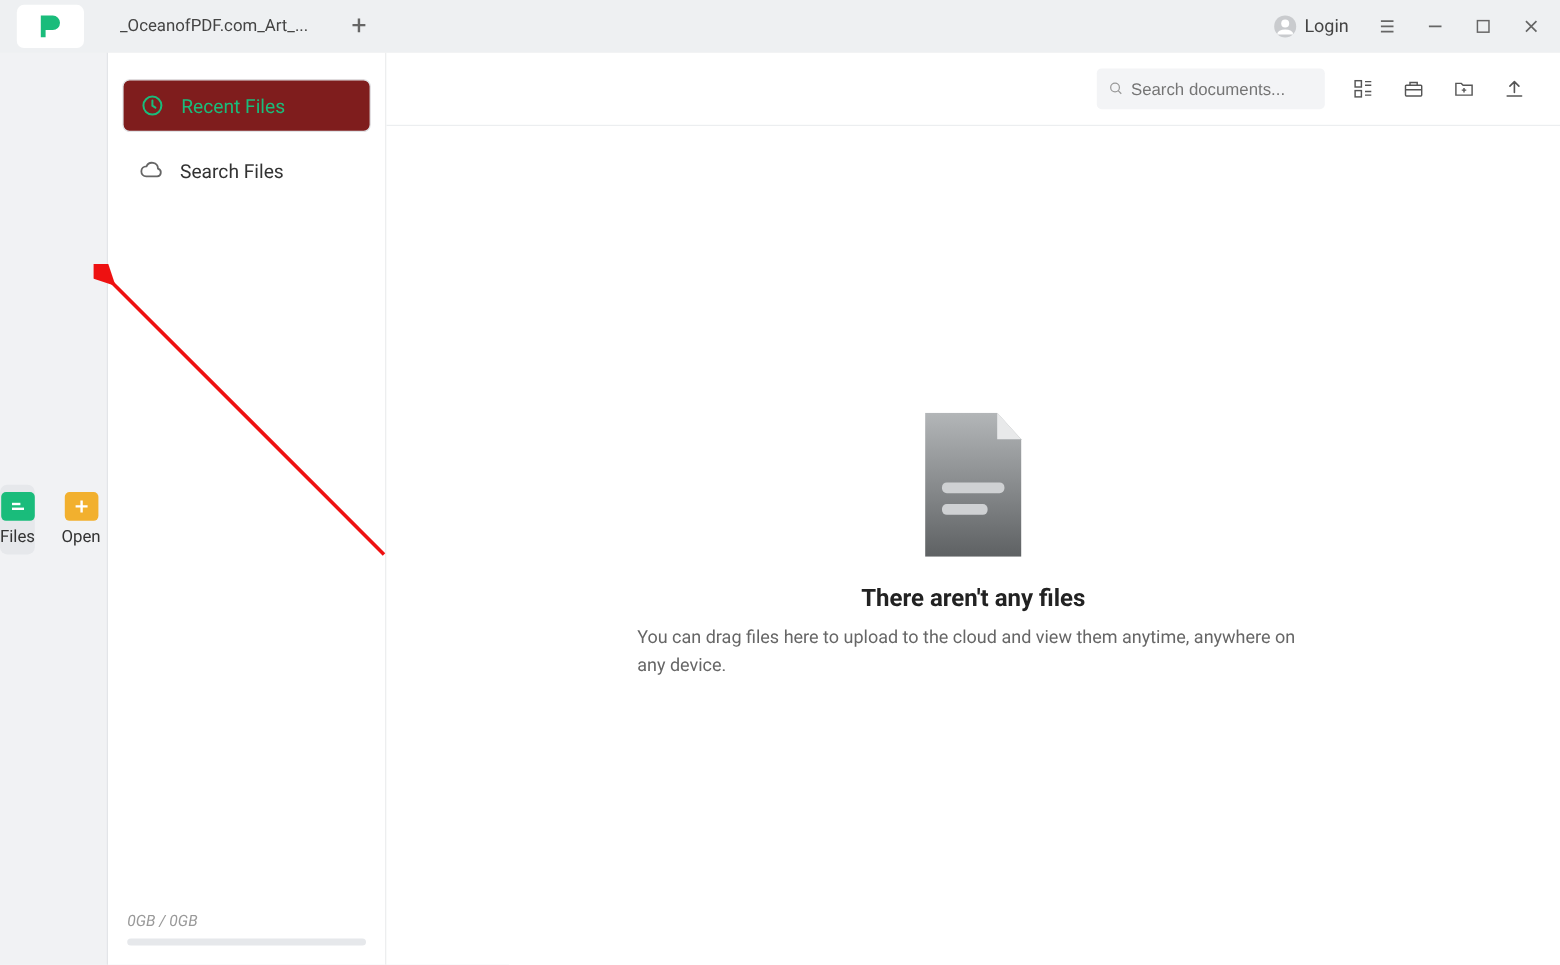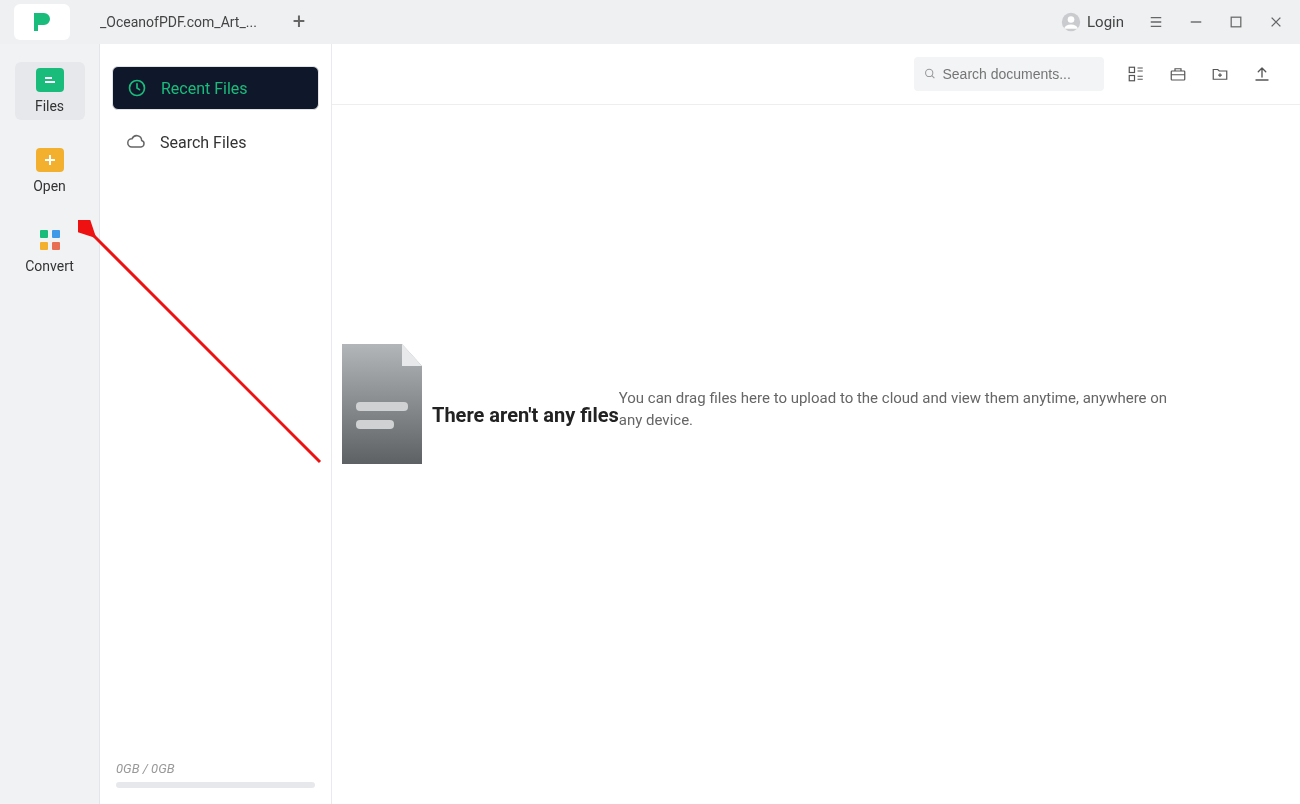--- a/index.html
+++ b/index.html
@@ -12,45 +12,45 @@
   .new-tab { margin-left: 36px; font-size: 22px; color: #666; cursor: pointer; line-height: 1; }
   .title-spacer { flex:1; }
   .login-area { display:flex; align-items:center; gap:6px; margin-right: 12px; color:#444; font-size:15px; cursor:pointer;}
   .win-btn { width: 40px; height: 44px; display:flex; align-items:center; justify-content:center; color:#666; cursor:pointer; }
   .win-btn svg { width:14px; height:14px; }
   
   
   .body { display:flex; height: calc(804px - 44px); }
   
   
-  .rail { width: 100px; background:#f1f2f4; border-right:1px solid #e3e5e8; padding-top:18px; display:flex; flex-direction:column; align-items:center; gap:22px;}
+  .rail { width: 90px; background:#f1f2f4; border-right:1px solid #e3e5e8; padding-top:18px; display:flex; align-items:center; gap:22px;}
   .rail-item { display:flex; flex-direction:column; align-items:center; gap:6px; width:70px; padding:6px 0; border-radius:6px; cursor:pointer; }
   .rail-item.active { background:#e6e8eb; }
   .rail-icon { width:28px; height:24px; border-radius:4px; display:flex; align-items:center; justify-content:center; }
   .rail-label { font-size:14px; color:#333; }
   
   
   .nav { width:232px; background:#fff; border-right:1px solid #e9eaec; padding:22px 12px 10px 12px; position:relative; display:flex; flex-direction:column;}
   .nav-item { display:flex; align-items:center; gap:14px; height:44px; padding:0 14px; border-radius:6px; cursor:pointer; font-size:16px; color:#333;}
-  .nav-item.active { border:1px solid #e1e3e6; background:#0f172a; color:#1abc7b; }
+  .nav-item.active { border:1px solid #e1e3e6; background:#7f1d1d; color:#1abc7b; }
   .nav-item.active .nav-icon svg { stroke:#1abc7b; fill:none;}
   .nav-item + .nav-item { margin-top:10px; }
   .nav-icon { width:20px; height:20px; display:flex; align-items:center; justify-content:center; }
   .storage { margin-top:auto; font-size:13px; color:#999; padding:0 4px 6px 4px;font-style:italic;}
   .storage-bar { height:6px; background:#e6e8eb; border-radius:3px; margin-top:6px;}
   
   
   .main { flex:1; background:#fff; position:relative; }
   .toolbar { height:60px; display:flex; align-items:center; justify-content:flex-end; gap:22px; padding:0 28px;}
   .search { display:flex; align-items:center; background:#f3f4f6; border-radius:4px; height:34px; padding:0 10px; width:190px; color:#888;}
   .search input { border:none; background:transparent; outline:none; font-size:14px; color:#555; width:100%; }
   .tool-icon { width:20px; height:20px; color:#555; cursor:pointer; display:flex; align-items:center; justify-content:center;}
   .divider { height:1px; background:#eceef0; margin:0 0 0 0;}
   
-  .empty { position:absolute; top:300px; left:0; right:0; display:flex; flex-direction:row; align-items:center; }
+  .empty { position:absolute; top:300px; left:0; right:0; display:flex; flex-direction:column; align-items:center; }
   .empty-title { font-size:20px; font-weight:700; color:#222; margin-top:22px;}
   .empty-sub { font-size:15px; color:#666; margin-top:10px; max-width:560px; line-height:1.5;}
   
   
   .arrow-overlay { position:absolute; left:78px; top:220px; pointer-events:none; }
 </style>
 </head>
 <body>
 
 <div class="titlebar">

